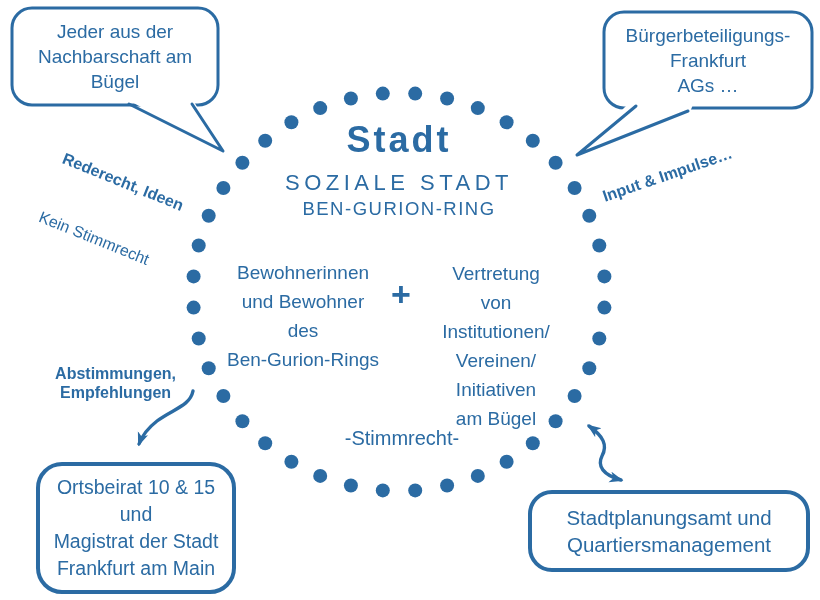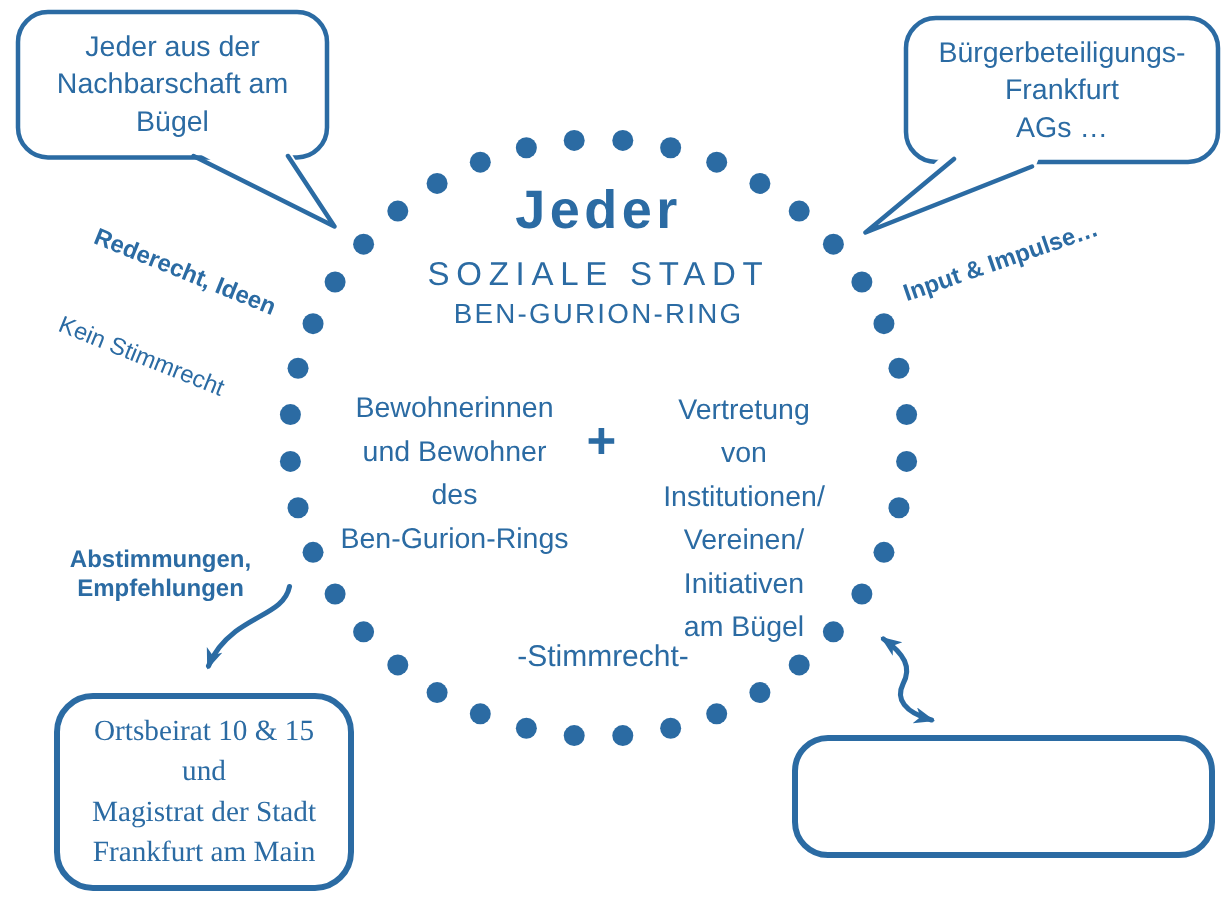--- a/index.html
+++ b/index.html
@@ -114,27 +114,29 @@
   </svg>
 
   <div class="txt center bubble-text" style="left:12px; top:8px; width:206px; height:97px;">Jeder aus der
 Nachbarschaft am
 Bügel</div>
 
   <div class="txt center bubble-text" style="left:604px; top:12px; width:208px; height:96px;">Bürgerbeteiligungs-
 Frankfurt
 AGs …</div>
 
-  <div class="txt center box-text" style="left:38px; top:464px; width:196px; height:128px;font-family:Liberation Serif, serif;">Ortsbeirat 10 &amp; 15
+  <div class="txt center box-text" style="left:38px; top:464px; width:196px; height:128px;">Ortsbeirat 10 &amp; 15
 und
 Magistrat der Stadt
 Frankfurt am Main</div>
 
+  <div class="txt center box-text" style="left:530px; top:492px; width:278px; height:78px; font-size:20.5px;">Stadtplanungsamt und
+Quartiersmanagement</div>
 
-  <div class="txt center title" style="left:249px; top:118px; width:300px; height:44px;">Jeder</div>
+  <div class="txt center title" style="left:249px; top:118px; width:300px; height:44px;">Stadt</div>
 
   <div class="txt center sub1" style="left:239px; top:172px; width:320px; height:22px;">SOZIALE STADT</div>
 
   <div class="txt center sub2" style="left:239px; top:198px; width:320px; height:22px;">BEN-GURION-RING</div>
 
   <div class="txt center col" style="left:213px; top:258px; width:180px; height:116px;">Bewohnerinnen
 und Bewohner
 des
 Ben-Gurion-Rings</div>
 
@@ -151,19 +153,19 @@
 
   <div class="txt annot rot-tl" style="left:83px; top:109px;">
     <span class="b">Rederecht, Ideen</span>
     <span class="n">Kein Stimmrecht</span>
   </div>
 
   <div class="txt annot rot-tr" style="left:586px; top:147px;">
     <span class="b">Input &amp; Impulse…</span>
   </div>
 
-  <div class="txt annot center" style="left:38px; top:364px; width:138px; line-height:19px;">
+  <div class="txt annot center" style="left:38px; top:364px; width:138px; line-height:19px;justify-content:flex-end;">
     <span class="b">Abstimmungen,
 Empfehlungen</span>
   </div>
 
 
 </div>
 
 </body></html>

